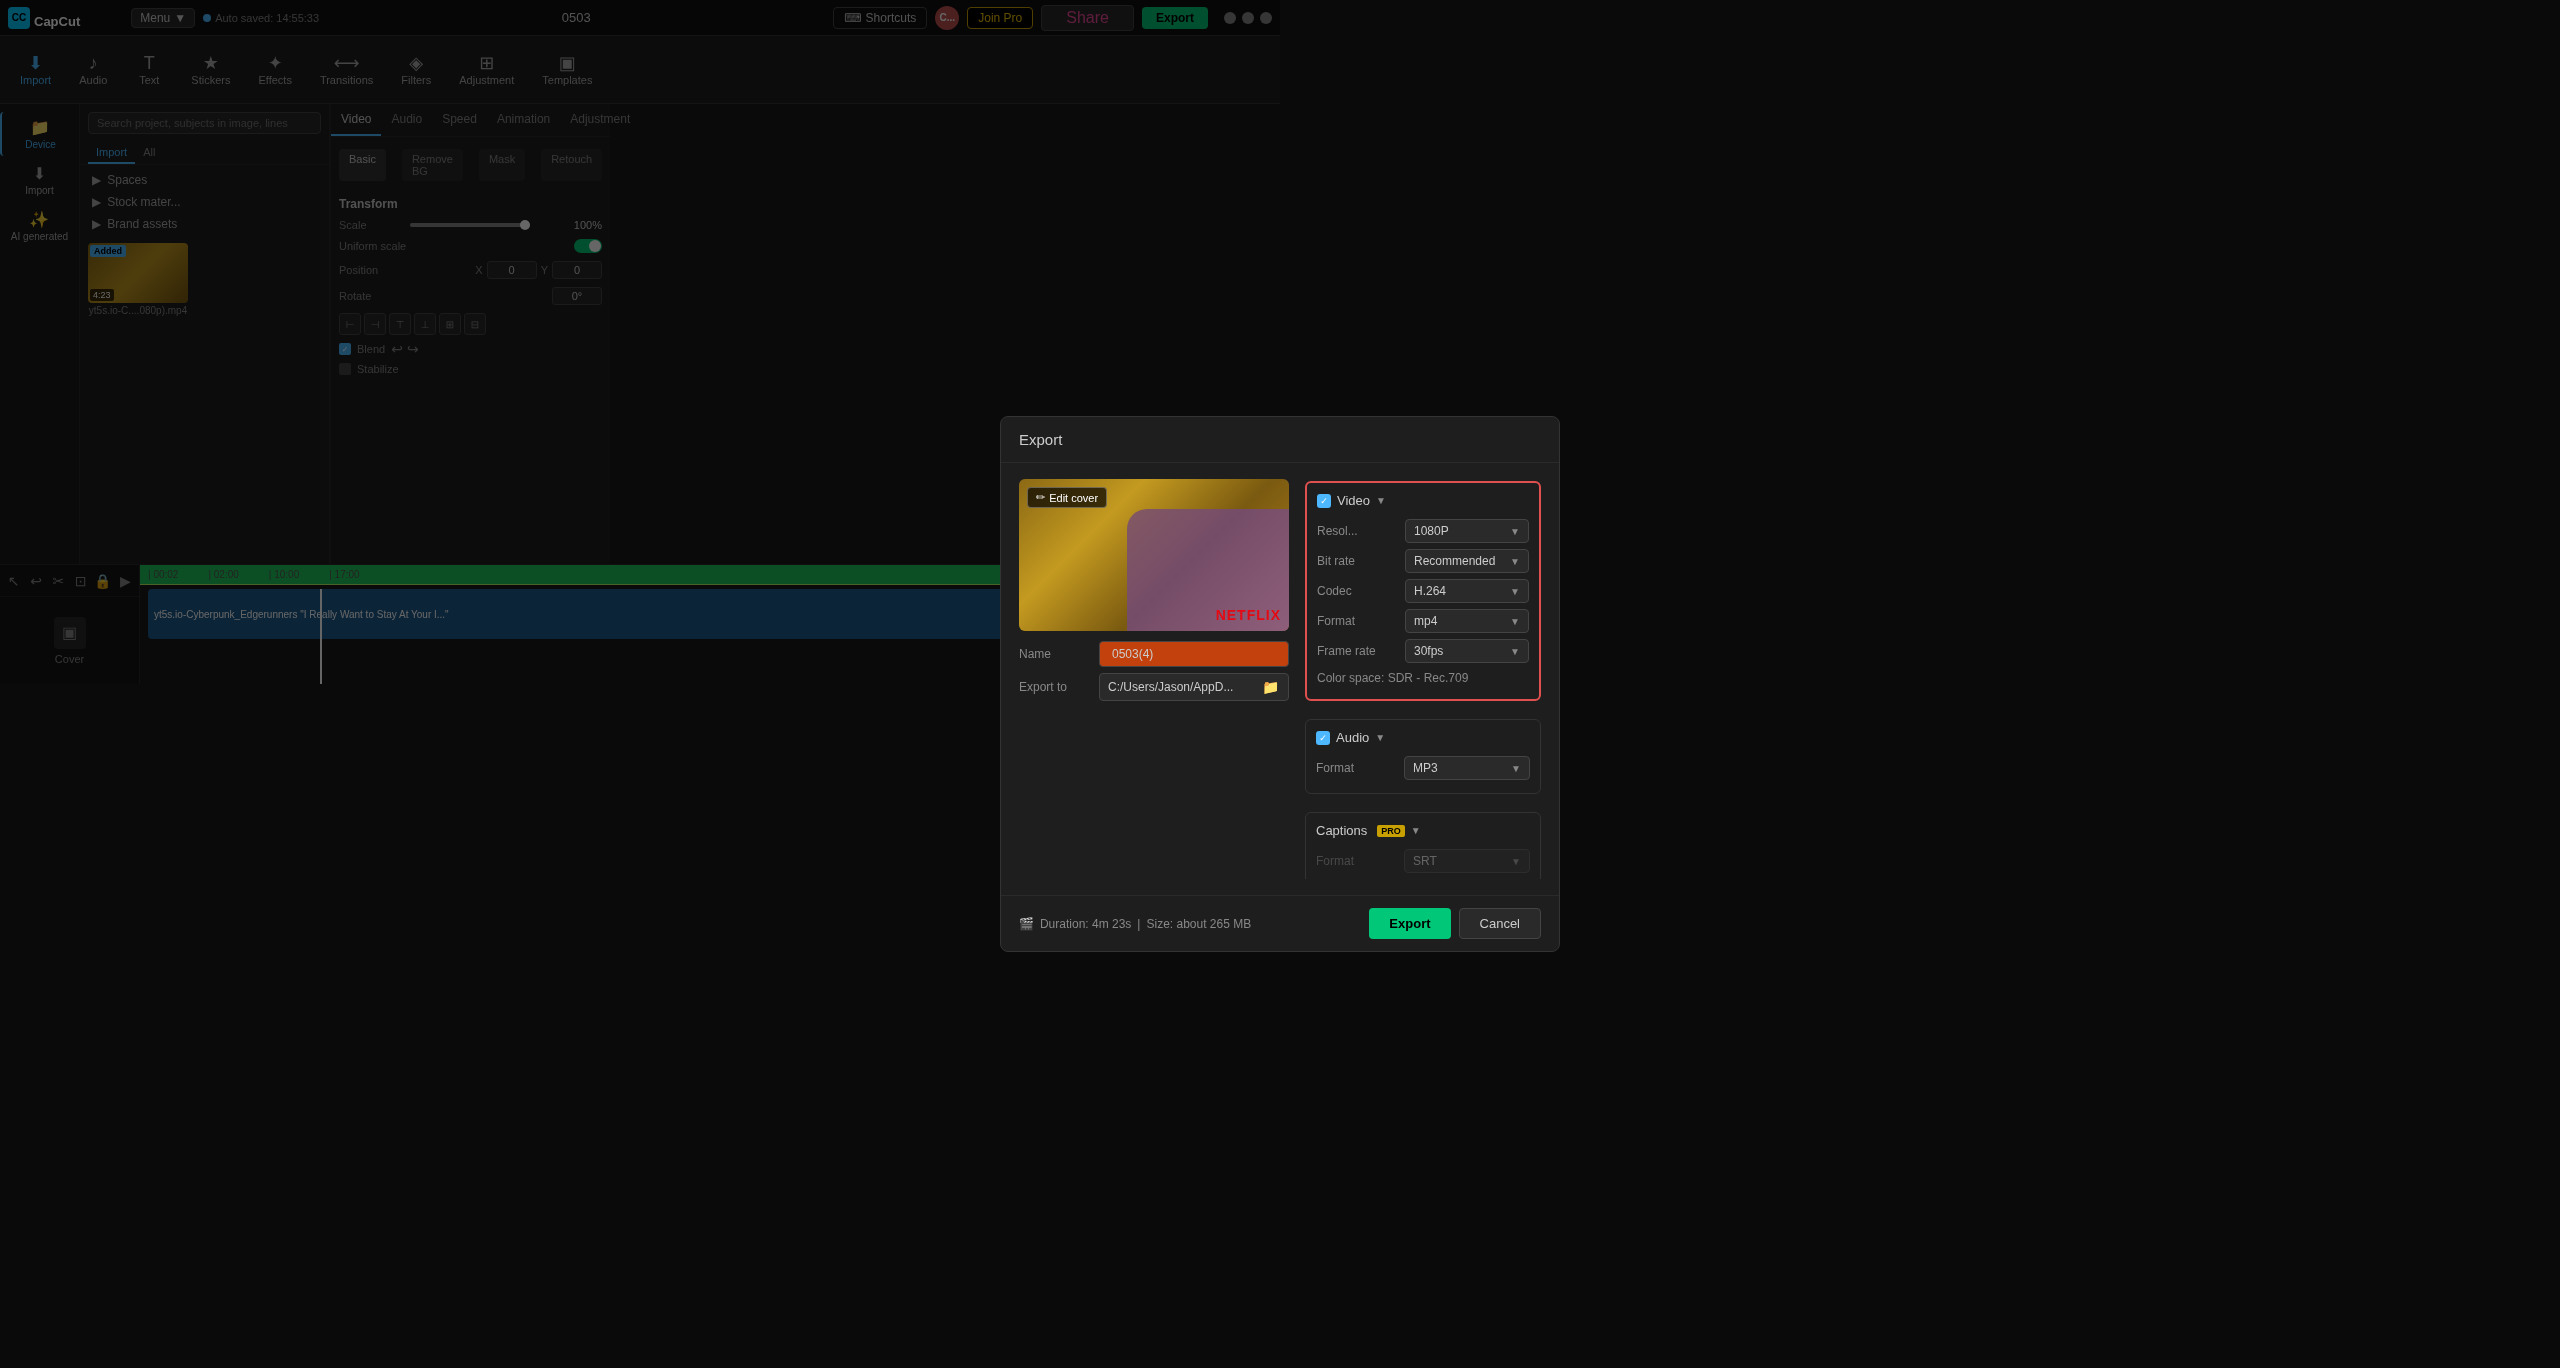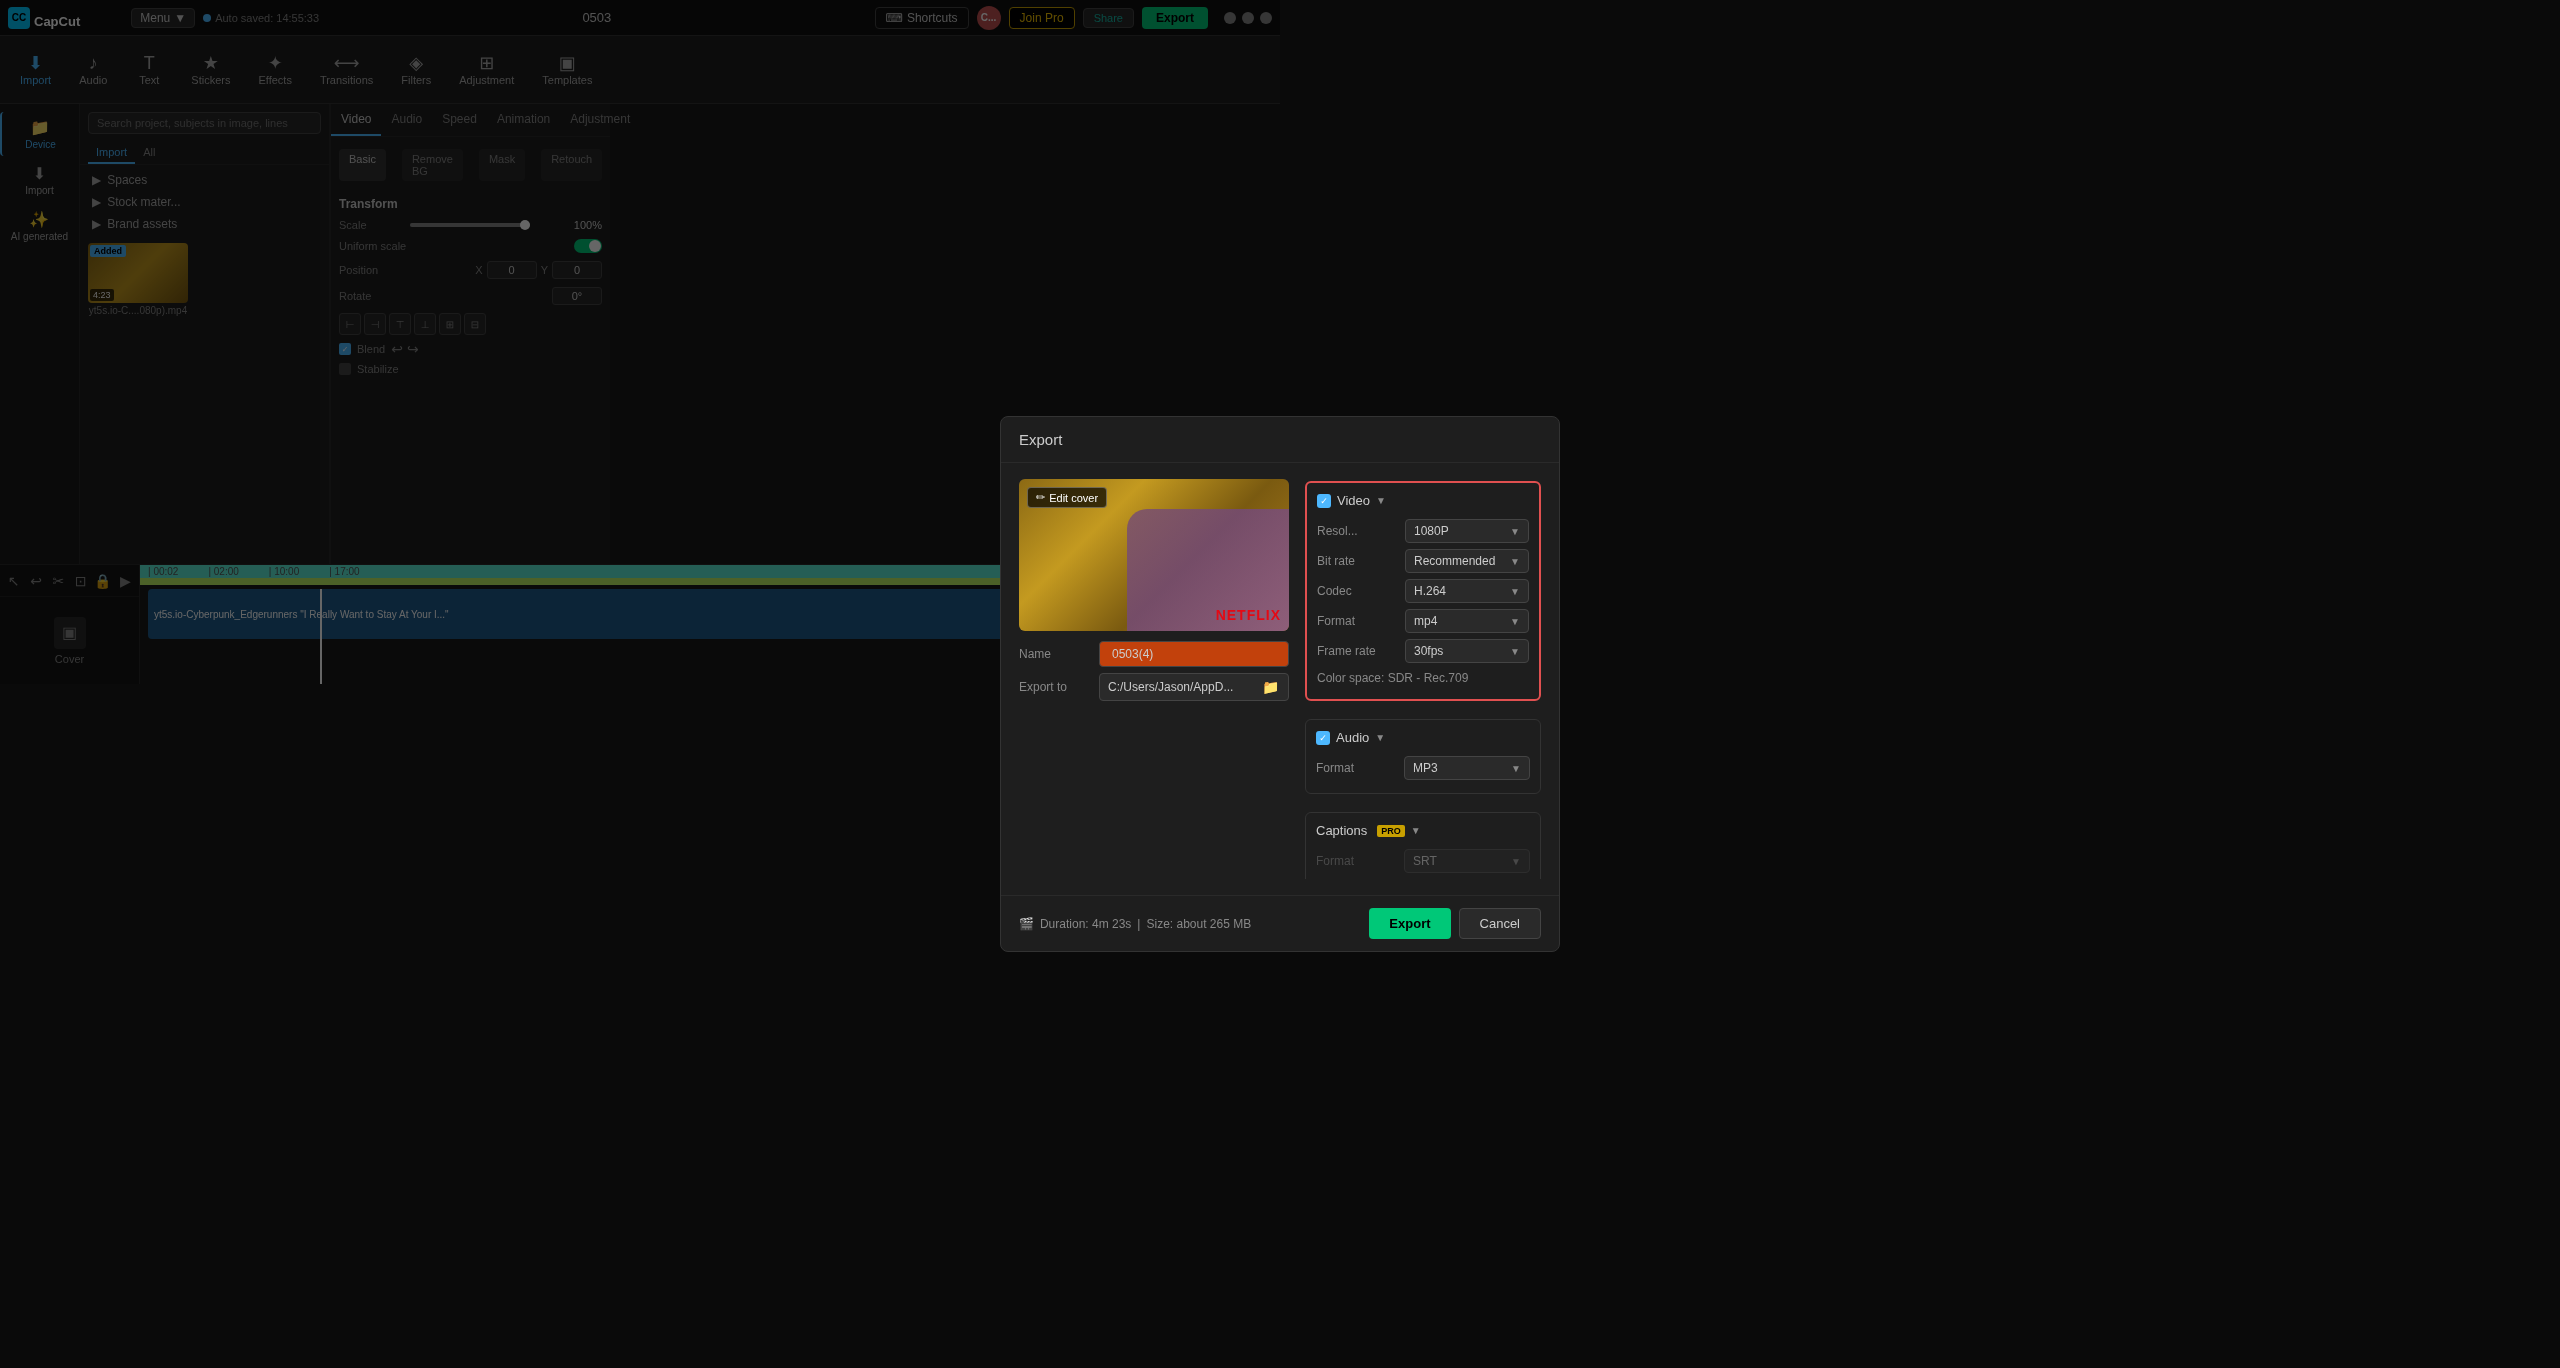--- a/index.html
+++ b/index.html
@@ -10,21 +10,21 @@
     .logo { display: flex; align-items: flex-end; gap: 4px; color: #fff; font-weight: bold; font-size: 13px; }
     .logo-icon { width: 22px; height: 22px; background: #00c8ff; border-radius: 4px; display: flex; align-items: center; justify-content: center; color: #000; font-weight: bold; font-size: 10px; }
     .menu-btn { background: #2a2a2a; border: 1px solid #444; border-radius: 4px; color: #ccc; padding: 2px 8px; font-size: 12px; cursor: pointer; display: flex; align-items: center; gap: 4px; margin-left: 43px; }
     .auto-save { color: #888; font-size: 11px; display: flex; align-items: center; gap: 4px; }
     .auto-save-dot { width: 8px; height: 8px; background: #4db8ff; border-radius: 50%; }
     .center-title { flex: 1; text-align: center; color: #ccc; font-size: 13px; font-weight: 500; }
     .top-right { display: flex; align-items: center; gap: 8px; margin-left: auto; }
     .shortcuts-btn { background: transparent; border: 1px solid #444; border-radius: 4px; color: #ccc; padding: 3px 10px; font-size: 12px; cursor: pointer; display: flex; align-items: center; gap: 4px; }
     .avatar { width: 24px; height: 24px; background: #c05050; border-radius: 50%; display: flex; align-items: center; justify-content: center; color: #fff; font-size: 10px; font-weight: bold; }
     .join-pro-btn { background: #000; border: 1px solid #c8a000; border-radius: 4px; color: #f0c000; padding: 3px 10px; font-size: 12px; cursor: pointer; }
-    .share-btn { background: #2a2a2a; border: 1px solid #444; border-radius: 4px; color: #14b8a6; padding: 3px 10px; font-size: 11px; cursor: pointer; }
+    .share-btn { background: #2a2a2a; border: 1px solid #444; border-radius: 4px; color: #ec4899; padding: 3px 24px; font-size: 16px; cursor: pointer; }
     .export-btn-top { background: #00c878; border: none; border-radius: 4px; color: #000; padding: 4px 14px; font-size: 12px; cursor: pointer; font-weight: bold; }
     .win-controls { display: flex; gap: 6px; align-items: center; margin-left: 8px; }
     .win-btn { width: 12px; height: 12px; border-radius: 50%; border: none; cursor: pointer; }
     .win-min { background: #888; }
     .win-max { background: #888; }
     .win-close { background: #888; }
 
     
     .toolbar { display: flex; align-items: center; height: 68px; background: #1e1e1e; border-bottom: 1px solid #333; padding: 0 8px; gap: 4px; }
     .tool-item { display: flex; flex-direction: column; align-items: center; justify-content: center; gap: 2px; padding: 4px 12px; cursor: pointer; border-radius: 4px; color: #aaa; font-size: 11px; min-width: 52px; }
@@ -90,21 +90,21 @@
 
     
     .timeline { height: 120px; background: #1a1a1a; border-top: 1px solid #2a2a2a; display: flex; }
     .timeline-left { width: 140px; background: #161616; border-right: 1px solid #2a2a2a; display: flex; flex-direction: column; }
     .timeline-tools { display: flex; align-items: center; height: 32px; padding: 0 4px; gap: 3px; border-bottom: 1px solid #222; }
     .tl-btn { width: 22px; height: 22px; background: transparent; border: none; color: #888; cursor: pointer; font-size: 14px; display: flex; align-items: center; justify-content: center; }
     .timeline-track-label { display: flex; align-items: center; justify-content: center; flex: 1; flex-direction: column; gap: 4px; }
     .cover-icon { width: 32px; height: 32px; background: #2a2a2a; border-radius: 4px; display: flex; align-items: center; justify-content: center; font-size: 16px; color: #888; }
     .cover-label { font-size: 11px; color: #888; }
     .timeline-right { flex: 1; background: #1a1a1a; overflow: hidden; position: relative; }
-    .timeline-ruler { height: 20px; background: #5eead4; border-bottom: 7px solid #bef264; display: flex; align-items: center; padding: 0 8px; font-size: 10px; color: #666; }
+    .timeline-ruler { height: 20px; background: #22c55e; border-bottom: 1px solid #bef264; display: flex; align-items: center; padding: 0 8px; font-size: 10px; color: #666; }
     .timeline-tracks { position: relative; height: calc(100% - 20px); }
     .video-track { height: 50px; background: #1e5a8a; border-radius: 4px; margin: 4px 8px; display: flex; align-items: center; padding: 0 6px; overflow: hidden; position: relative; }
     .track-title { color: #fff; font-size: 10px; white-space: nowrap; overflow: hidden; text-overflow: ellipsis; }
     .playhead { position: absolute; top: 0; width: 2px; background: #fff; height: 100%; left: 180px; }
     .ruler-tick { color: #555; font-size: 10px; margin-right: 30px; }
 
     
     .modal-overlay { position: fixed; top: 0; left: 0; width: 100%; height: 100%; background: rgba(0,0,0,0.6); display: flex; align-items: center; justify-content: center; z-index: 1000; }
     .export-modal { background: #1e1e1e; border-radius: 8px; width: 560px; max-height: 620px; display: flex; flex-direction: column; border: 1px solid #333; overflow: hidden; }
     .modal-header { padding: 14px 18px; border-bottom: 1px solid #2a2a2a; font-size: 15px; color: #ccc; font-weight: 500; }

